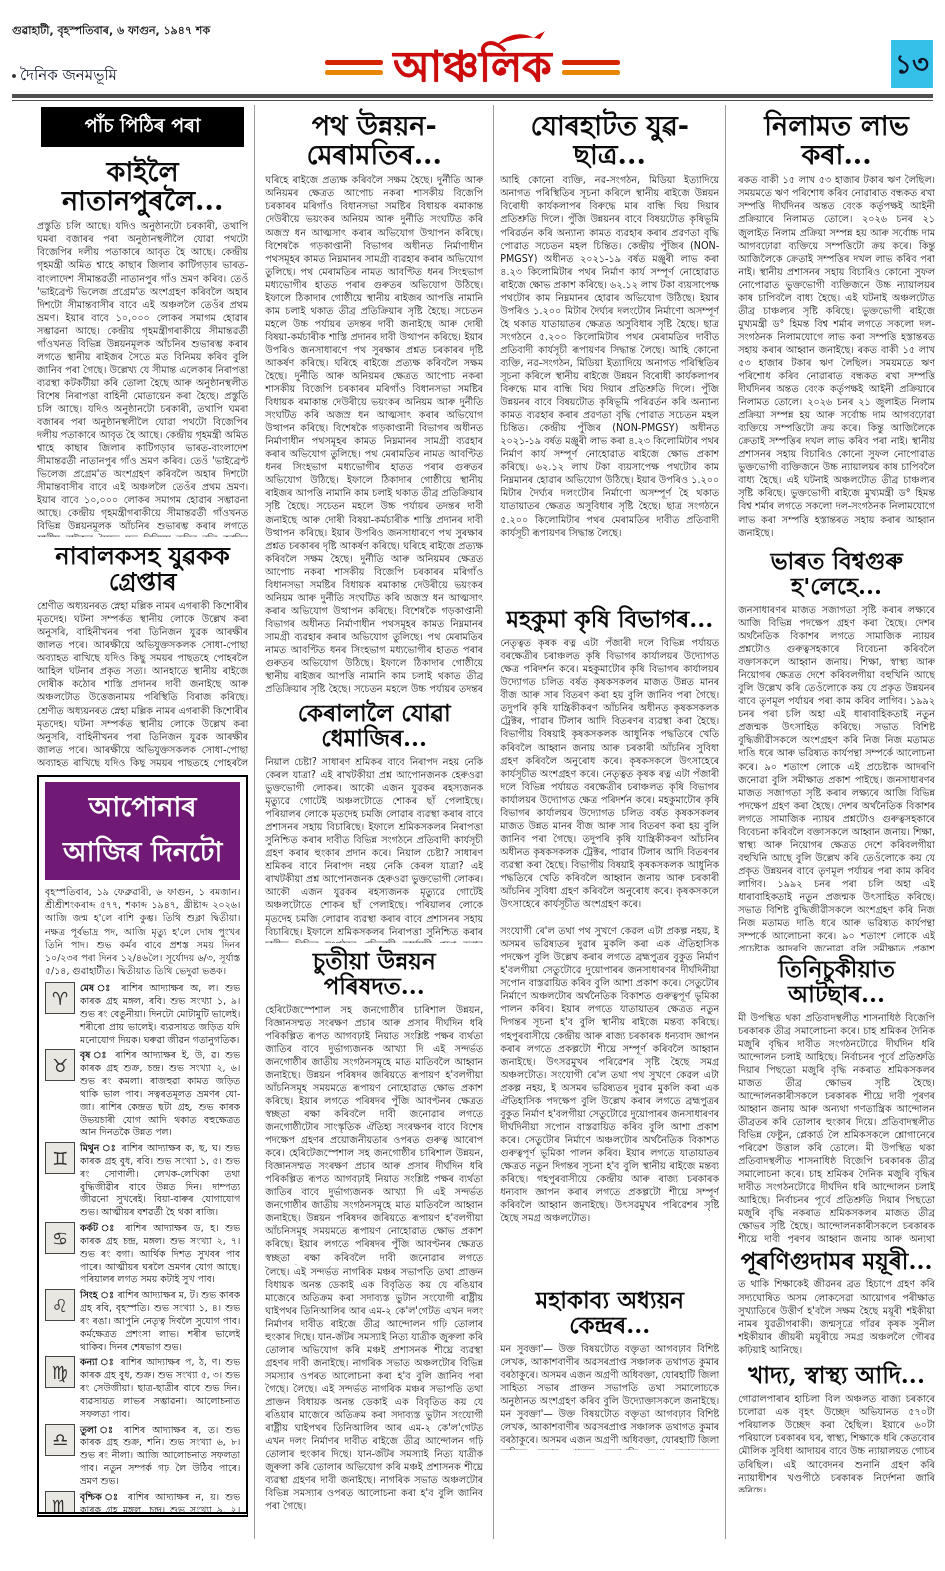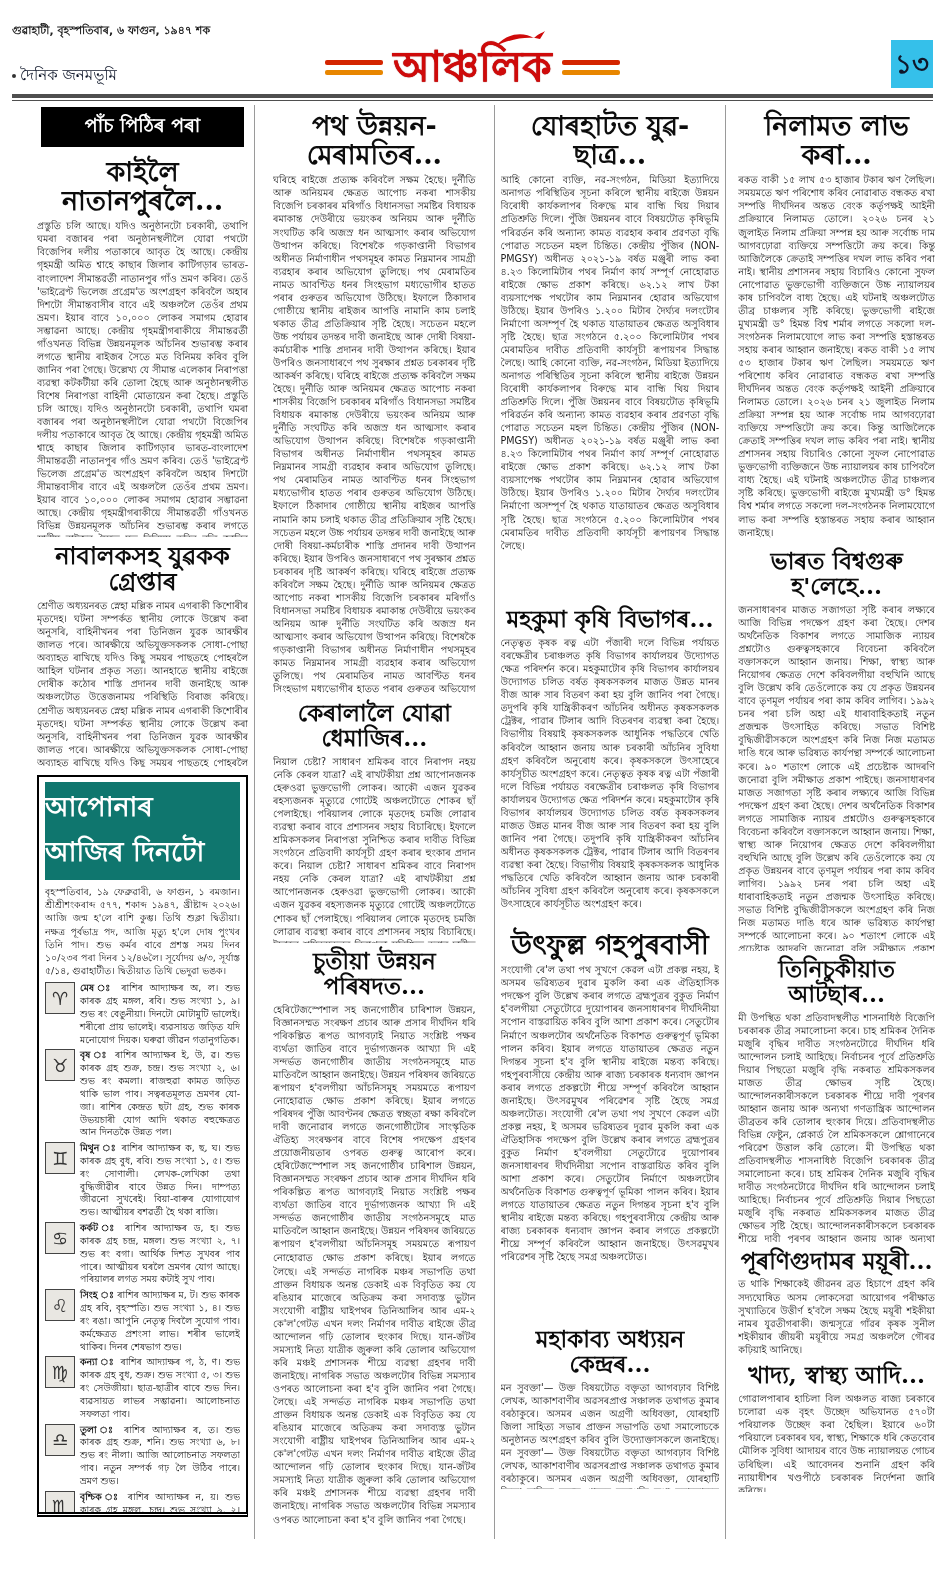--- a/index.html
+++ b/index.html
@@ -23,34 +23,34 @@
   .hdr-right { width:300px; display:flex; justify-content:flex-end; align-items:center; gap:8px; padding-top:20px; }
   .date-english { font-size:13.5px; font-weight:800; color:#111; }
   .page-number { background:#35c0ea; color:#0f172a; font-weight:800; font-size:26px; width:42px; height:48px; display:flex; align-items:center; justify-content:center; line-height:1; }
   .header-rule { margin:6px 0 0 0; border-top:4px solid #4f4f4f; border-bottom:1px solid #4f4f4f; height:7px; }
 
   
   .content { display:flex; padding:4px 10px 0 12px; height:1438px;margin-left:25px; }
   .col { overflow:hidden; }
   .col + .col { border-left:1px solid #9a9a9a; }
   .col1 { width:226px; padding-right:6px; }
-  .col2 { width:248px; padding:0 18px; }
+  .col2 { width:248px; padding:0 10px; }
   .col3 { width:241px; padding:0 6px; }
   .col4 { width:218px; padding-left:12px; }
 
   .black-banner { background:#000; color:#fff; text-align:center; font-weight:800; font-size:19px; padding:4px 2px; margin:2px 4px 4px 4px; }
   .headline { font-family:"DejaVu Serif", serif; font-weight:800; color:#0c0c0c; text-align:center; line-height:1.08; padding:6px 0 4px 0; }
   .h-xl { font-size:27px; }
   .h-lg { font-size:24px; }
   .h-md { font-size:23px; }
   .body-text { font-size:9.6px; line-height:1.36; text-align:justify; color:#1c1c1c; overflow:hidden; word-break:break-word; }
 
   
   .horoscope { border:2px solid #000; border-bottom:5px double #000; margin-top:8px; padding:5px 6px 4px 6px; height:742px; overflow:hidden; position:relative; }
-  .horo-title { background:#0f766e; color:#fff; font-weight:800; font-size:27px; font-family:"DejaVu Serif", serif; padding:4px 0; margin-bottom:5px; }
+  .horo-title { background:#701a75; color:#fff; text-align:center; font-weight:800; font-size:27px; font-family:"DejaVu Serif", serif; padding:4px 0; margin-bottom:5px; }
   .horo-intro { font-size:9.4px; line-height:1.4; text-align:justify; margin-bottom:5px; }
   .sign-row { display:flex; gap:5px; margin-bottom:3px; }
   .sign-icon { flex:0 0 30px; height:32px; border:1px solid #444; background:#e9e7e2; display:flex; align-items:center; justify-content:center; font-size:18px; color:#333; }
   .sign-text { font-size:9.3px; line-height:1.38; text-align:justify; }
   .sign-name { font-weight:800; }
 </style>
 </head>
 <body>
 
 <div class="header">
@@ -148,21 +148,20 @@
     <div class="headline h-md">চুতীয়া উন্নয়ন পৰিষদত...</div>
     <div class="body-text" style="height:262px;">হেৰিটেজস্পেশাল সহ জনগোষ্ঠীৰ চাৰিশাল উন্নয়ন, বিজ্ঞানসম্মত সংৰক্ষণ প্ৰচাৰ আৰু প্ৰসাৰ দীৰ্ঘদিন ধৰি পৰিকল্পিত ৰূপত আগবঢ়াই নিয়াত সংশ্লিষ্ট পক্ষৰ ব্যৰ্থতা জাতিৰ বাবে দুৰ্ভাগ্যজনক আখ্যা দি এই সন্দৰ্ভত জনগোষ্ঠীৰ জাতীয় সংগঠনসমূহে মাত মাতিবলৈ আহ্বান জনাইছে। উন্নয়ন পৰিষদৰ জৰিয়তে ৰূপায়ণ হ'বলগীয়া আঁচনিসমূহ সময়মতে ৰূপায়ণ নোহোৱাত ক্ষোভ প্ৰকাশ কৰিছে। ইয়াৰ লগতে পৰিষদৰ পুঁজি আবণ্টনৰ ক্ষেত্ৰত স্বচ্ছতা ৰক্ষা কৰিবলৈ দাবী জনোৱাৰ লগতে জনগোষ্ঠীটোৰ সাংস্কৃতিক ঐতিহ্য সংৰক্ষণৰ বাবে বিশেষ পদক্ষেপ গ্ৰহণৰ প্ৰয়োজনীয়তাৰ ওপৰত গুৰুত্ব আৰোপ কৰে। হেৰিটেজস্পেশাল সহ জনগোষ্ঠীৰ চাৰিশাল উন্নয়ন, বিজ্ঞানসম্মত সংৰক্ষণ প্ৰচাৰ আৰু প্ৰসাৰ দীৰ্ঘদিন ধৰি পৰিকল্পিত ৰূপত আগবঢ়াই নিয়াত সংশ্লিষ্ট পক্ষৰ ব্যৰ্থতা জাতিৰ বাবে দুৰ্ভাগ্যজনক আখ্যা দি এই সন্দৰ্ভত জনগোষ্ঠীৰ জাতীয় সংগঠনসমূহে মাত মাতিবলৈ আহ্বান জনাইছে। উন্নয়ন পৰিষদৰ জৰিয়তে ৰূপায়ণ হ'বলগীয়া আঁচনিসমূহ সময়মতে ৰূপায়ণ নোহোৱাত ক্ষোভ প্ৰকাশ কৰিছে। ইয়াৰ লগতে পৰিষদৰ পুঁজি আবণ্টনৰ ক্ষেত্ৰত স্বচ্ছতা ৰক্ষা কৰিবলৈ দাবী জনোৱাৰ লগতে জনগোষ্ঠীটোৰ সাংস্কৃতিক ঐতিহ্য সংৰক্ষণৰ বাবে বিশেষ পদক্ষেপ গ্ৰহণৰ প্ৰয়োজনীয়তাৰ ওপৰত গুৰুত্ব আৰোপ কৰে।</div>
     <div class="body-text" style="height:262px;">লৈছে। এই সন্দৰ্ভত নাগৰিক মঞ্চৰ সভাপতি তথা প্ৰাক্তন বিধায়ক অনন্ত ডেকাই এক বিবৃতিত কয় যে ৰঙিয়াৰ মাজেৰে অতিক্ৰম কৰা সদাব্যস্ত ভুটান সংযোগী ৰাষ্ট্ৰীয় ঘাইপথৰ তিনিআলিৰ আৰ এম-২ কে'ল'গেটত এখন দলং নিৰ্মাণৰ দাবীত ৰাইজে তীব্ৰ আন্দোলন গঢ়ি তোলাৰ হুংকাৰ দিছে। যান-জঁটৰ সমস্যাই নিত্য যাত্ৰীক জুৰুলা কৰি তোলাৰ অভিযোগ কৰি মঞ্চই প্ৰশাসনক শীঘ্ৰে ব্যৱস্থা গ্ৰহণৰ দাবী জনাইছে। নাগৰিক সভাত অঞ্চলটোৰ বিভিন্ন সমস্যাৰ ওপৰত আলোচনা কৰা হ'ব বুলি জানিব পৰা গৈছে। লৈছে। এই সন্দৰ্ভত নাগৰিক মঞ্চৰ সভাপতি তথা প্ৰাক্তন বিধায়ক অনন্ত ডেকাই এক বিবৃতিত কয় যে ৰঙিয়াৰ মাজেৰে অতিক্ৰম কৰা সদাব্যস্ত ভুটান সংযোগী ৰাষ্ট্ৰীয় ঘাইপথৰ তিনিআলিৰ আৰ এম-২ কে'ল'গেটত এখন দলং নিৰ্মাণৰ দাবীত ৰাইজে তীব্ৰ আন্দোলন গঢ়ি তোলাৰ হুংকাৰ দিছে। যান-জঁটৰ সমস্যাই নিত্য যাত্ৰীক জুৰুলা কৰি তোলাৰ অভিযোগ কৰি মঞ্চই প্ৰশাসনক শীঘ্ৰে ব্যৱস্থা গ্ৰহণৰ দাবী জনাইছে। নাগৰিক সভাত অঞ্চলটোৰ বিভিন্ন সমস্যাৰ ওপৰত আলোচনা কৰা হ'ব বুলি জানিব পৰা গৈছে।</div>
   </div>
 
   <div class="col col3">
     <div class="headline h-xl">যোৰহাটত যুৱ-ছাত্ৰ...</div>
     <div class="body-text" style="height:428px;">আহি কোনো ব্যক্তি, নৱ-সংগঠন, মিডিয়া ইত্যাদিয়ে অনাগত পৰিস্থিতিৰ সূচনা কৰিলে স্থানীয় ৰাইজে উন্নয়ন বিৰোধী কাৰ্যকলাপৰ বিৰুদ্ধে মাৰ বান্ধি থিয় দিয়াৰ প্ৰতিশ্ৰুতি দিলে। পুঁজি উন্নয়নৰ বাবে বিষয়টোত কৃষিভূমি পৰিৱৰ্তন কৰি অন্যান্য কামত ব্যৱহাৰ কৰাৰ প্ৰৱণতা বৃদ্ধি পোৱাত সচেতন মহল চিন্তিত। কেন্দ্ৰীয় পুঁজিৰ (NON-PMGSY) অধীনত ২০২১-১৯ বৰ্ষত মঞ্জুৰী লাভ কৰা ৪.২৩ কিলোমিটাৰ পথৰ নিৰ্মাণ কাৰ্য সম্পূৰ্ণ নোহোৱাত ৰাইজে ক্ষোভ প্ৰকাশ কৰিছে। ৬২.১২ লাখ টকা ব্যয়সাপেক্ষ পথটোৰ কাম নিম্নমানৰ হোৱাৰ অভিযোগ উঠিছে। ইয়াৰ উপৰিও ১.২০০ মিটাৰ দৈৰ্ঘ্যৰ দলংটোৰ নিৰ্মাণো অসম্পূৰ্ণ হৈ থকাত যাতায়াতৰ ক্ষেত্ৰত অসুবিধাৰ সৃষ্টি হৈছে। ছাত্ৰ সংগঠনে ৫.২০০ কিলোমিটাৰ পথৰ মেৰামতিৰ দাবীত প্ৰতিবাদী কাৰ্যসূচী ৰূপায়ণৰ সিদ্ধান্ত লৈছে। আহি কোনো ব্যক্তি, নৱ-সংগঠন, মিডিয়া ইত্যাদিয়ে অনাগত পৰিস্থিতিৰ সূচনা কৰিলে স্থানীয় ৰাইজে উন্নয়ন বিৰোধী কাৰ্যকলাপৰ বিৰুদ্ধে মাৰ বান্ধি থিয় দিয়াৰ প্ৰতিশ্ৰুতি দিলে। পুঁজি উন্নয়নৰ বাবে বিষয়টোত কৃষিভূমি পৰিৱৰ্তন কৰি অন্যান্য কামত ব্যৱহাৰ কৰাৰ প্ৰৱণতা বৃদ্ধি পোৱাত সচেতন মহল চিন্তিত। কেন্দ্ৰীয় পুঁজিৰ (NON-PMGSY) অধীনত ২০২১-১৯ বৰ্ষত মঞ্জুৰী লাভ কৰা ৪.২৩ কিলোমিটাৰ পথৰ নিৰ্মাণ কাৰ্য সম্পূৰ্ণ নোহোৱাত ৰাইজে ক্ষোভ প্ৰকাশ কৰিছে। ৬২.১২ লাখ টকা ব্যয়সাপেক্ষ পথটোৰ কাম নিম্নমানৰ হোৱাৰ অভিযোগ উঠিছে। ইয়াৰ উপৰিও ১.২০০ মিটাৰ দৈৰ্ঘ্যৰ দলংটোৰ নিৰ্মাণো অসম্পূৰ্ণ হৈ থকাত যাতায়াতৰ ক্ষেত্ৰত অসুবিধাৰ সৃষ্টি হৈছে। ছাত্ৰ সংগঠনে ৫.২০০ কিলোমিটাৰ পথৰ মেৰামতিৰ দাবীত প্ৰতিবাদী কাৰ্যসূচী ৰূপায়ণৰ সিদ্ধান্ত লৈছে।</div>
     <div class="headline h-md">মহকুমা কৃষি বিভাগৰ...</div>
     <div class="body-text" style="height:288px;">নেতৃত্বত কৃষক ৰত্ন এটা পঁজাৰী দলে বিভিন্ন পৰ্যায়ত বৰক্ষেত্ৰীৰ চৰাঞ্চলত কৃষি বিভাগৰ কাৰ্যালয়ৰ উদ্যোগত ক্ষেত্ৰ পৰিদৰ্শন কৰে। মহকুমাটোৰ কৃষি বিভাগৰ কাৰ্যালয়ৰ উদ্যোগত চলিত বৰ্ষত কৃষকসকলৰ মাজত উন্নত মানৰ বীজ আৰু সাৰ বিতৰণ কৰা হয় বুলি জানিব পৰা গৈছে। তদুপৰি কৃষি যান্ত্ৰিকীকৰণ আঁচনিৰ অধীনত কৃষকসকলক ট্ৰেক্টৰ, পাৱাৰ টিলাৰ আদি বিতৰণৰ ব্যৱস্থা কৰা হৈছে। বিভাগীয় বিষয়াই কৃষকসকলক আধুনিক পদ্ধতিৰে খেতি কৰিবলৈ আহ্বান জনায় আৰু চৰকাৰী আঁচনিৰ সুবিধা গ্ৰহণ কৰিবলৈ অনুৰোধ কৰে। কৃষকসকলে উৎসাহেৰে কাৰ্যসূচীত অংশগ্ৰহণ কৰে। নেতৃত্বত কৃষক ৰত্ন এটা পঁজাৰী দলে বিভিন্ন পৰ্যায়ত বৰক্ষেত্ৰীৰ চৰাঞ্চলত কৃষি বিভাগৰ কাৰ্যালয়ৰ উদ্যোগত ক্ষেত্ৰ পৰিদৰ্শন কৰে। মহকুমাটোৰ কৃষি বিভাগৰ কাৰ্যালয়ৰ উদ্যোগত চলিত বৰ্ষত কৃষকসকলৰ মাজত উন্নত মানৰ বীজ আৰু সাৰ বিতৰণ কৰা হয় বুলি জানিব পৰা গৈছে। তদুপৰি কৃষি যান্ত্ৰিকীকৰণ আঁচনিৰ অধীনত কৃষকসকলক ট্ৰেক্টৰ, পাৱাৰ টিলাৰ আদি বিতৰণৰ ব্যৱস্থা কৰা হৈছে। বিভাগীয় বিষয়াই কৃষকসকলক আধুনিক পদ্ধতিৰে খেতি কৰিবলৈ আহ্বান জনায় আৰু চৰকাৰী আঁচনিৰ সুবিধা গ্ৰহণ কৰিবলৈ অনুৰোধ কৰে। কৃষকসকলে উৎসাহেৰে কাৰ্যসূচীত অংশগ্ৰহণ কৰে।</div>
-    <div class="headline h-xl">উৎফুল্ল গহপুৰবাসী</div>
     <div class="body-text" style="height:358px;">সংযোগী ৰে'ল তথা পথ সুখণে কেৱল এটা প্ৰকল্প নহয়, ই অসমৰ ভৱিষ্যতৰ দুৱাৰ মুকলি কৰা এক ঐতিহাসিক পদক্ষেপ বুলি উল্লেখ কৰাৰ লগতে ব্ৰহ্মপুত্ৰৰ বুকুত নিৰ্মাণ হ'বলগীয়া সেতুটোৱে দুয়োপাৰৰ জনসাধাৰণৰ দীৰ্ঘদিনীয়া সপোন বাস্তৱায়িত কৰিব বুলি আশা প্ৰকাশ কৰে। সেতুটোৰ নিৰ্মাণে অঞ্চলটোৰ অৰ্থনৈতিক বিকাশত গুৰুত্বপূৰ্ণ ভূমিকা পালন কৰিব। ইয়াৰ লগতে যাতায়াতৰ ক্ষেত্ৰত নতুন দিগন্তৰ সূচনা হ'ব বুলি স্থানীয় ৰাইজে মন্তব্য কৰিছে। গহপুৰবাসীয়ে কেন্দ্ৰীয় আৰু ৰাজ্য চৰকাৰক ধন্যবাদ জ্ঞাপন কৰাৰ লগতে প্ৰকল্পটো শীঘ্ৰে সম্পূৰ্ণ কৰিবলৈ আহ্বান জনাইছে। উৎসৱমুখৰ পৰিৱেশৰ সৃষ্টি হৈছে সমগ্ৰ অঞ্চলটোত। সংযোগী ৰে'ল তথা পথ সুখণে কেৱল এটা প্ৰকল্প নহয়, ই অসমৰ ভৱিষ্যতৰ দুৱাৰ মুকলি কৰা এক ঐতিহাসিক পদক্ষেপ বুলি উল্লেখ কৰাৰ লগতে ব্ৰহ্মপুত্ৰৰ বুকুত নিৰ্মাণ হ'বলগীয়া সেতুটোৱে দুয়োপাৰৰ জনসাধাৰণৰ দীৰ্ঘদিনীয়া সপোন বাস্তৱায়িত কৰিব বুলি আশা প্ৰকাশ কৰে। সেতুটোৰ নিৰ্মাণে অঞ্চলটোৰ অৰ্থনৈতিক বিকাশত গুৰুত্বপূৰ্ণ ভূমিকা পালন কৰিব। ইয়াৰ লগতে যাতায়াতৰ ক্ষেত্ৰত নতুন দিগন্তৰ সূচনা হ'ব বুলি স্থানীয় ৰাইজে মন্তব্য কৰিছে। গহপুৰবাসীয়ে কেন্দ্ৰীয় আৰু ৰাজ্য চৰকাৰক ধন্যবাদ জ্ঞাপন কৰাৰ লগতে প্ৰকল্পটো শীঘ্ৰে সম্পূৰ্ণ কৰিবলৈ আহ্বান জনাইছে। উৎসৱমুখৰ পৰিৱেশৰ সৃষ্টি হৈছে সমগ্ৰ অঞ্চলটোত।</div>
     <div class="headline h-md">মহাকাব্য অধ্যয়ন কেন্দ্ৰৰ...</div>
     <div class="body-text" style="height:108px;">মন সুবক্তা'— উক্ত বিষয়টোত বক্তৃতা আগবঢ়াব বিশিষ্ট লেখক, আকাশবাণীৰ অৱসৰপ্ৰাপ্ত সঞ্চালক তথাগত কুমাৰ বৰঠাকুৰে। অসমৰ এজন অগ্ৰণী অধিবক্তা, যোৰহাটি জিলা সাহিত্য সভাৰ প্ৰাক্তন সভাপতি তথা সমালোচকে অনুষ্ঠানত অংশগ্ৰহণ কৰিব বুলি উদ্যোক্তাসকলে জনাইছে। মন সুবক্তা'— উক্ত বিষয়টোত বক্তৃতা আগবঢ়াব বিশিষ্ট লেখক, আকাশবাণীৰ অৱসৰপ্ৰাপ্ত সঞ্চালক তথাগত কুমাৰ বৰঠাকুৰে। অসমৰ এজন অগ্ৰণী অধিবক্তা, যোৰহাটি জিলা সাহিত্য সভাৰ প্ৰাক্তন সভাপতি তথা সমালোচকে অনুষ্ঠানত অংশগ্ৰহণ কৰিব বুলি উদ্যোক্তাসকলে জনাইছে।</div>
   </div>
 
   <div class="col col4">
     <div class="headline h-xl">নিলামত লাভ কৰা...</div>
     <div class="body-text" style="height:370px;">ৰকত বাকী ১৫ লাখ ৫৩ হাজাৰ টকাৰ ঋণ লৈছিল। সময়মতে ঋণ পৰিশোধ কৰিব নোৱাৰাত বন্ধকত ৰখা সম্পত্তি দীৰ্ঘদিনৰ অন্তত বেংক কৰ্তৃপক্ষই আইনী প্ৰক্ৰিয়াৰে নিলামত তোলে। ২০২৬ চনৰ ২১ জুলাইত নিলাম প্ৰক্ৰিয়া সম্পন্ন হয় আৰু সৰ্বোচ্চ দাম আগবঢ়োৱা ব্যক্তিয়ে সম্পত্তিটো ক্ৰয় কৰে। কিন্তু আজিলৈকে ক্ৰেতাই সম্পত্তিৰ দখল লাভ কৰিব পৰা নাই। স্থানীয় প্ৰশাসনৰ সহায় বিচাৰিও কোনো সুফল নোপোৱাত ভুক্তভোগী ব্যক্তিজনে উচ্চ ন্যায়ালয়ৰ কাষ চাপিবলৈ বাধ্য হৈছে। এই ঘটনাই অঞ্চলটোত তীব্ৰ চাঞ্চল্যৰ সৃষ্টি কৰিছে। ভুক্তভোগী ৰাইজে মুখ্যমন্ত্ৰী ড° হিমন্ত বিশ্ব শৰ্মাৰ লগতে সকলো দল-সংগঠনক নিলামযোগে লাভ কৰা সম্পত্তি হস্তান্তৰত সহায় কৰাৰ আহ্বান জনাইছে। ৰকত বাকী ১৫ লাখ ৫৩ হাজাৰ টকাৰ ঋণ লৈছিল। সময়মতে ঋণ পৰিশোধ কৰিব নোৱাৰাত বন্ধকত ৰখা সম্পত্তি দীৰ্ঘদিনৰ অন্তত বেংক কৰ্তৃপক্ষই আইনী প্ৰক্ৰিয়াৰে নিলামত তোলে। ২০২৬ চনৰ ২১ জুলাইত নিলাম প্ৰক্ৰিয়া সম্পন্ন হয় আৰু সৰ্বোচ্চ দাম আগবঢ়োৱা ব্যক্তিয়ে সম্পত্তিটো ক্ৰয় কৰে। কিন্তু আজিলৈকে ক্ৰেতাই সম্পত্তিৰ দখল লাভ কৰিব পৰা নাই। স্থানীয় প্ৰশাসনৰ সহায় বিচাৰিও কোনো সুফল নোপোৱাত ভুক্তভোগী ব্যক্তিজনে উচ্চ ন্যায়ালয়ৰ কাষ চাপিবলৈ বাধ্য হৈছে। এই ঘটনাই অঞ্চলটোত তীব্ৰ চাঞ্চল্যৰ সৃষ্টি কৰিছে। ভুক্তভোগী ৰাইজে মুখ্যমন্ত্ৰী ড° হিমন্ত বিশ্ব শৰ্মাৰ লগতে সকলো দল-সংগঠনক নিলামযোগে লাভ কৰা সম্পত্তি হস্তান্তৰত সহায় কৰাৰ আহ্বান জনাইছে।</div>
     <div class="headline h-md">ভাৰত বিশ্বগুৰু হ'লেহে...</div>
     <div class="body-text" style="height:348px;">জনসাধাৰণৰ মাজত সজাগতা সৃষ্টি কৰাৰ লক্ষ্যৰে আজি বিভিন্ন পদক্ষেপ গ্ৰহণ কৰা হৈছে। দেশৰ অৰ্থনৈতিক বিকাশৰ লগতে সামাজিক ন্যায়ৰ প্ৰশ্নটোও গুৰুত্বসহকাৰে বিবেচনা কৰিবলৈ বক্তাসকলে আহ্বান জনায়। শিক্ষা, স্বাস্থ্য আৰু নিয়োগৰ ক্ষেত্ৰত দেশে কৰিবলগীয়া বহুখিনি আছে বুলি উল্লেখ কৰি তেওঁলোকে কয় যে প্ৰকৃত উন্নয়নৰ বাবে তৃণমূল পৰ্যায়ৰ পৰা কাম কৰিব লাগিব। ১৯৯২ চনৰ পৰা চলি অহা এই ধাৰাবাহিকতাই নতুন প্ৰজন্মক উৎসাহিত কৰিছে। সভাত বিশিষ্ট বুদ্ধিজীৱীসকলে অংশগ্ৰহণ কৰি নিজ নিজ মতামত দাঙি ধৰে আৰু ভৱিষ্যত কাৰ্যপন্থা সম্পৰ্কে আলোচনা কৰে। ৯০ শতাংশ লোকে এই প্ৰচেষ্টাক আদৰণি জনোৱা বুলি সমীক্ষাত প্ৰকাশ পাইছে। জনসাধাৰণৰ মাজত সজাগতা সৃষ্টি কৰাৰ লক্ষ্যৰে আজি বিভিন্ন পদক্ষেপ গ্ৰহণ কৰা হৈছে। দেশৰ অৰ্থনৈতিক বিকাশৰ লগতে সামাজিক ন্যায়ৰ প্ৰশ্নটোও গুৰুত্বসহকাৰে বিবেচনা কৰিবলৈ বক্তাসকলে আহ্বান জনায়। শিক্ষা, স্বাস্থ্য আৰু নিয়োগৰ ক্ষেত্ৰত দেশে কৰিবলগীয়া বহুখিনি আছে বুলি উল্লেখ কৰি তেওঁলোকে কয় যে প্ৰকৃত উন্নয়নৰ বাবে তৃণমূল পৰ্যায়ৰ পৰা কাম কৰিব লাগিব। ১৯৯২ চনৰ পৰা চলি অহা এই ধাৰাবাহিকতাই নতুন প্ৰজন্মক উৎসাহিত কৰিছে। সভাত বিশিষ্ট বুদ্ধিজীৱীসকলে অংশগ্ৰহণ কৰি নিজ নিজ মতামত দাঙি ধৰে আৰু ভৱিষ্যত কাৰ্যপন্থা সম্পৰ্কে আলোচনা কৰে। ৯০ শতাংশ লোকে এই প্ৰচেষ্টাক আদৰণি জনোৱা বুলি সমীক্ষাত প্ৰকাশ পাইছে।</div>

